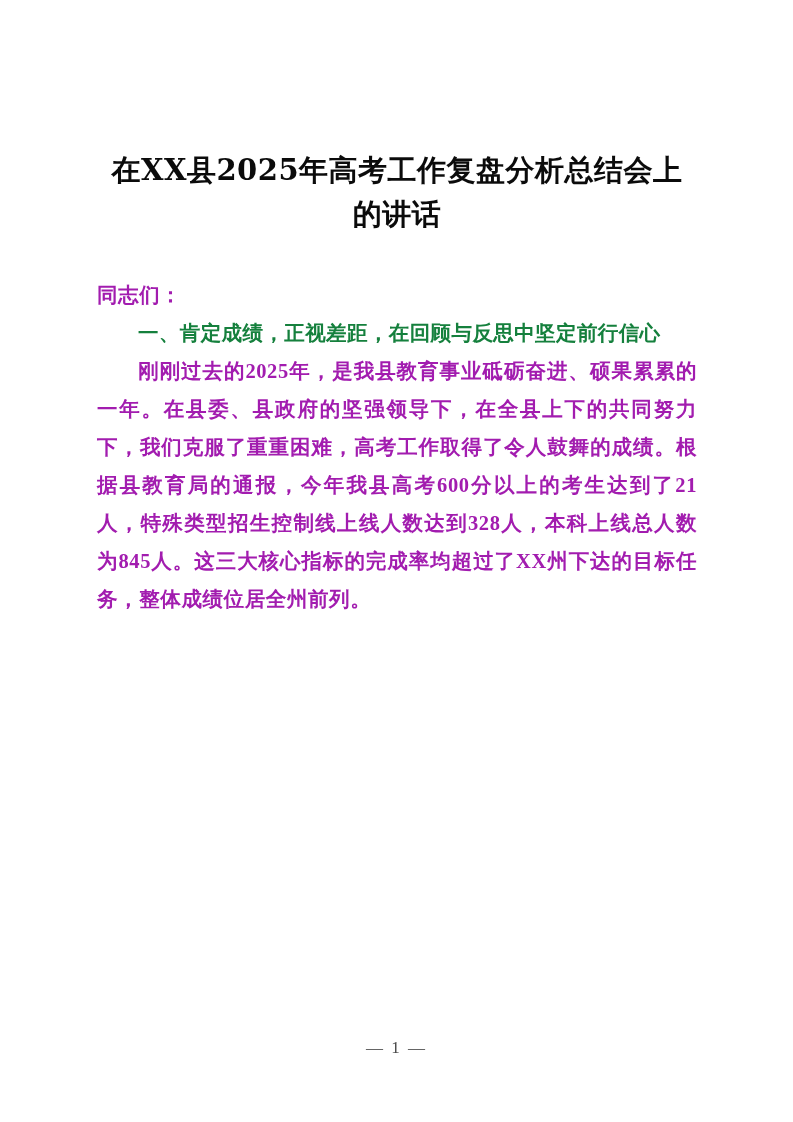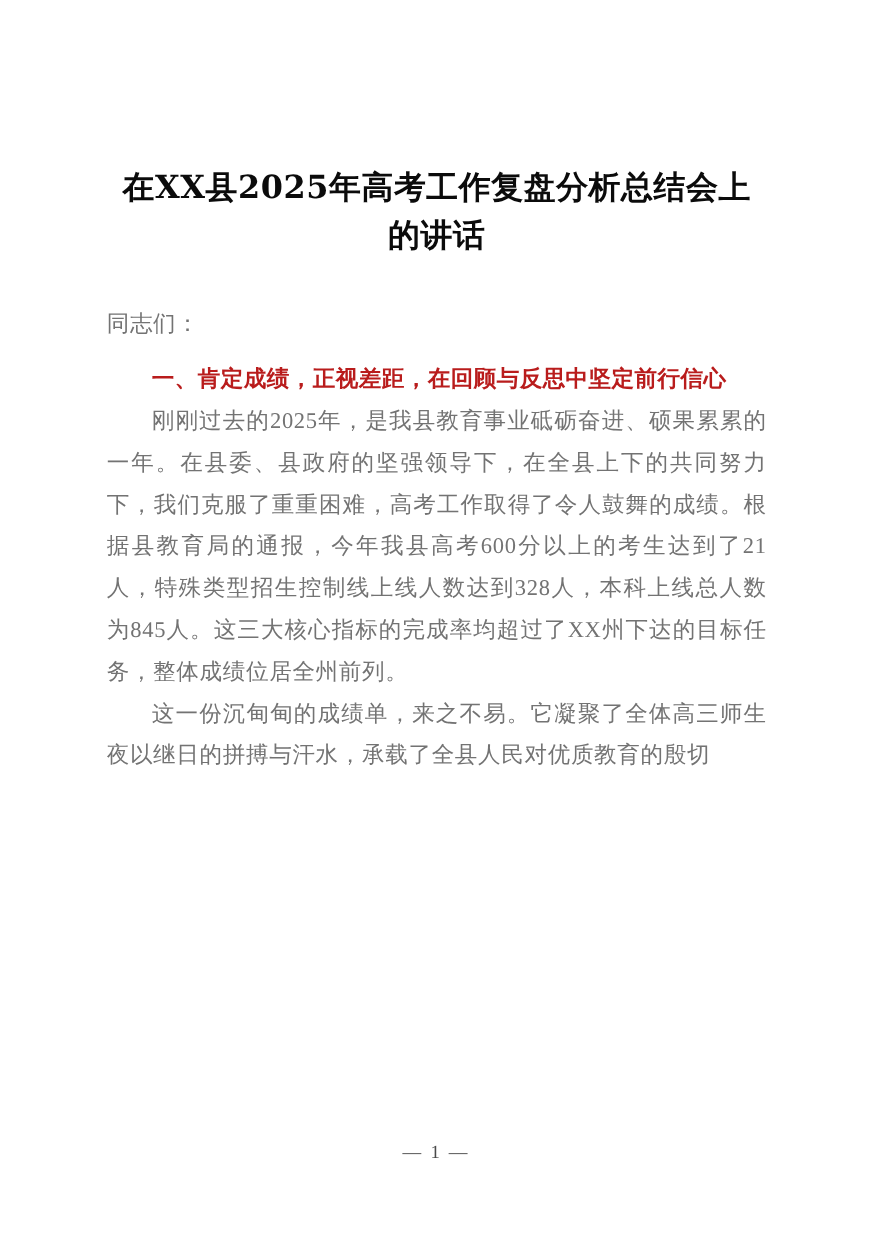--- a/index.html
+++ b/index.html
@@ -46,40 +46,40 @@
   .body-block {
     margin-top: 40px;
   }
 
   p.para {
     margin: 0;
     padding: 0;
     font-family: "Liberation Serif", "DejaVu Serif", serif;
     font-size: 20.5px;
     line-height: 38px;
-    color: #737373;
+    color: #a21caf;
     text-align: justify;
     text-justify: inter-ideograph;
     letter-spacing: 0.6px;
+    font-weight: bold;
   }
 
   p.indent {
     text-indent: 2em;
   }
 
   p.noindent {
     text-indent: 0;
   }
 
   p.heading-para {
     text-indent: 2em;
     font-weight: 700;
-    color: #b91c1c;
+    color: #15803d;
     letter-spacing: 0.4px;
-    margin-top: 12px;
   }
 
   .page-footer {
     position: absolute;
     left: 0;
     top: 1038px;
     width: 793px;
     text-align: center;
     font-family: "Liberation Serif", "DejaVu Serif", serif;
     font-size: 17px;
@@ -98,20 +98,19 @@
 
     <div class="body-block">
 
       <p class="para noindent">同志们：</p>
 
 
       <p class="para heading-para">一、肯定成绩，正视差距，在回顾与反思中坚定前行信心</p>
 
       <p class="para indent">刚刚过去的2025年，是我县教育事业砥砺奋进、硕果累累的一年。在县委、县政府的坚强领导下，在全县上下的共同努力下，我们克服了重重困难，高考工作取得了令人鼓舞的成绩。根据县教育局的通报，今年我县高考600分以上的考生达到了21人，特殊类型招生控制线上线人数达到328人，本科上线总人数为845人。这三大核心指标的完成率均超过了XX州下达的目标任务，整体成绩位居全州前列。</p>
 
-      <p class="para indent">这一份沉甸甸的成绩单，来之不易。它凝聚了全体高三师生夜以继日的拼搏与汗水，承载了全县人民对优质教育的殷切</p>
 
     </div>
   </div>
 
   <div class="page-footer">— 1 —</div>
 
 </div>
 
 </body></html>

